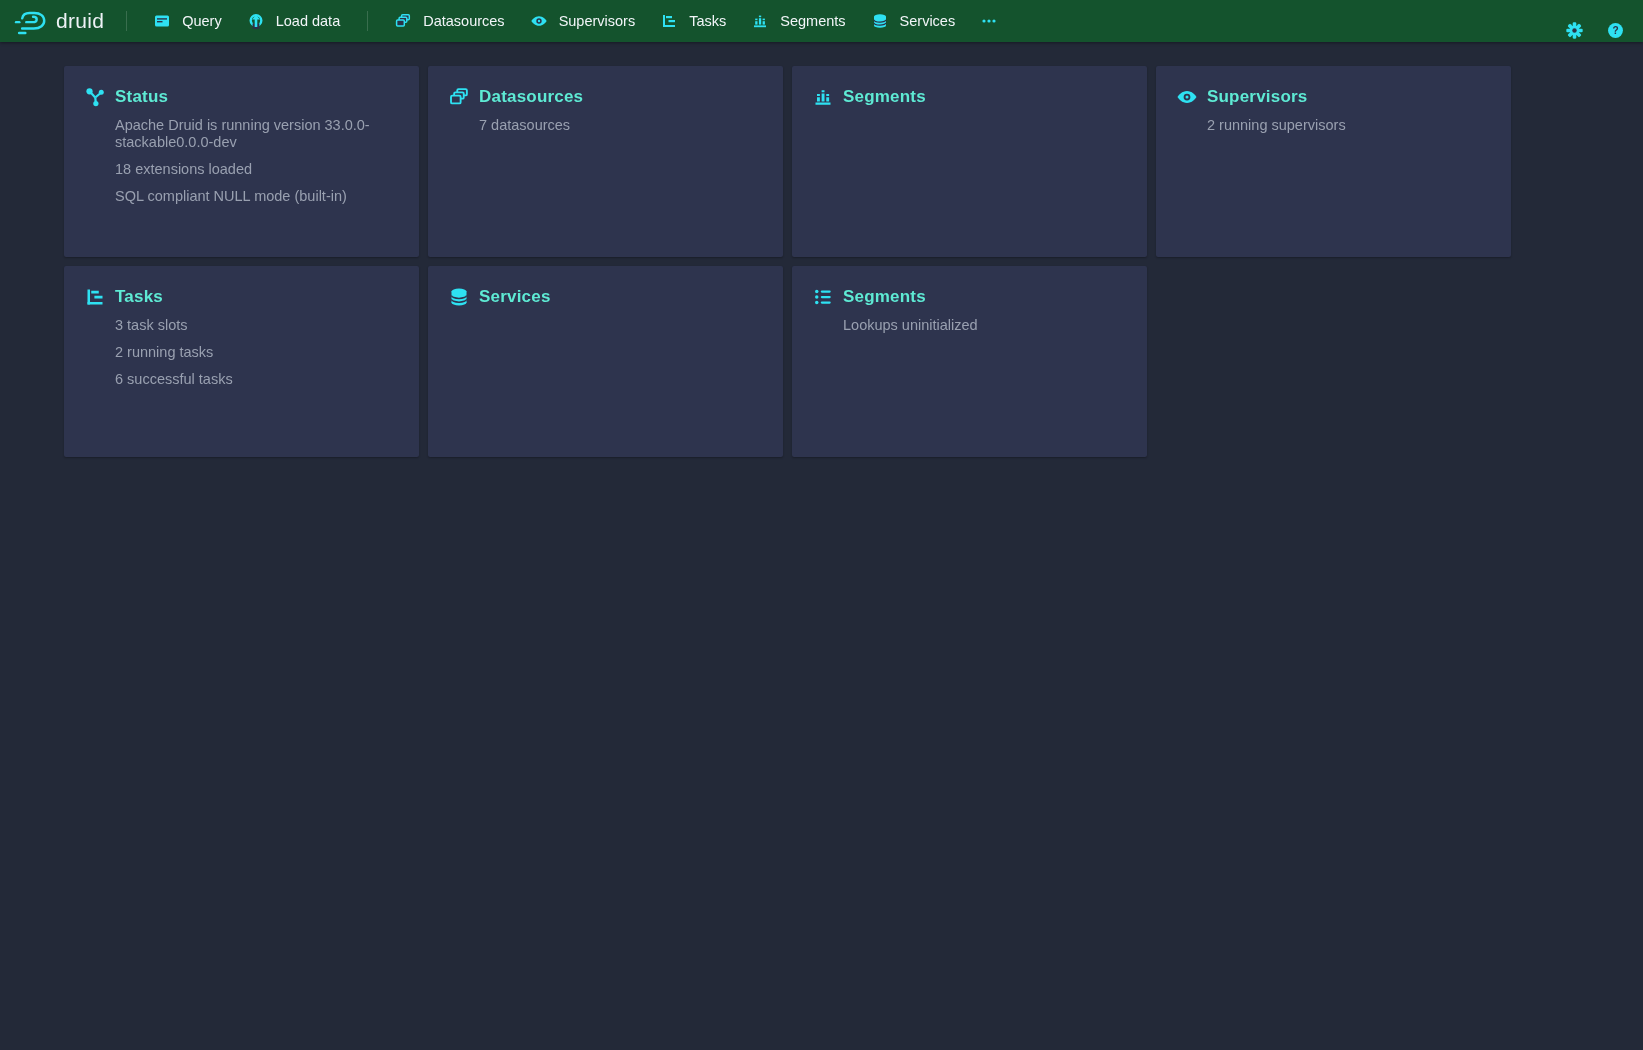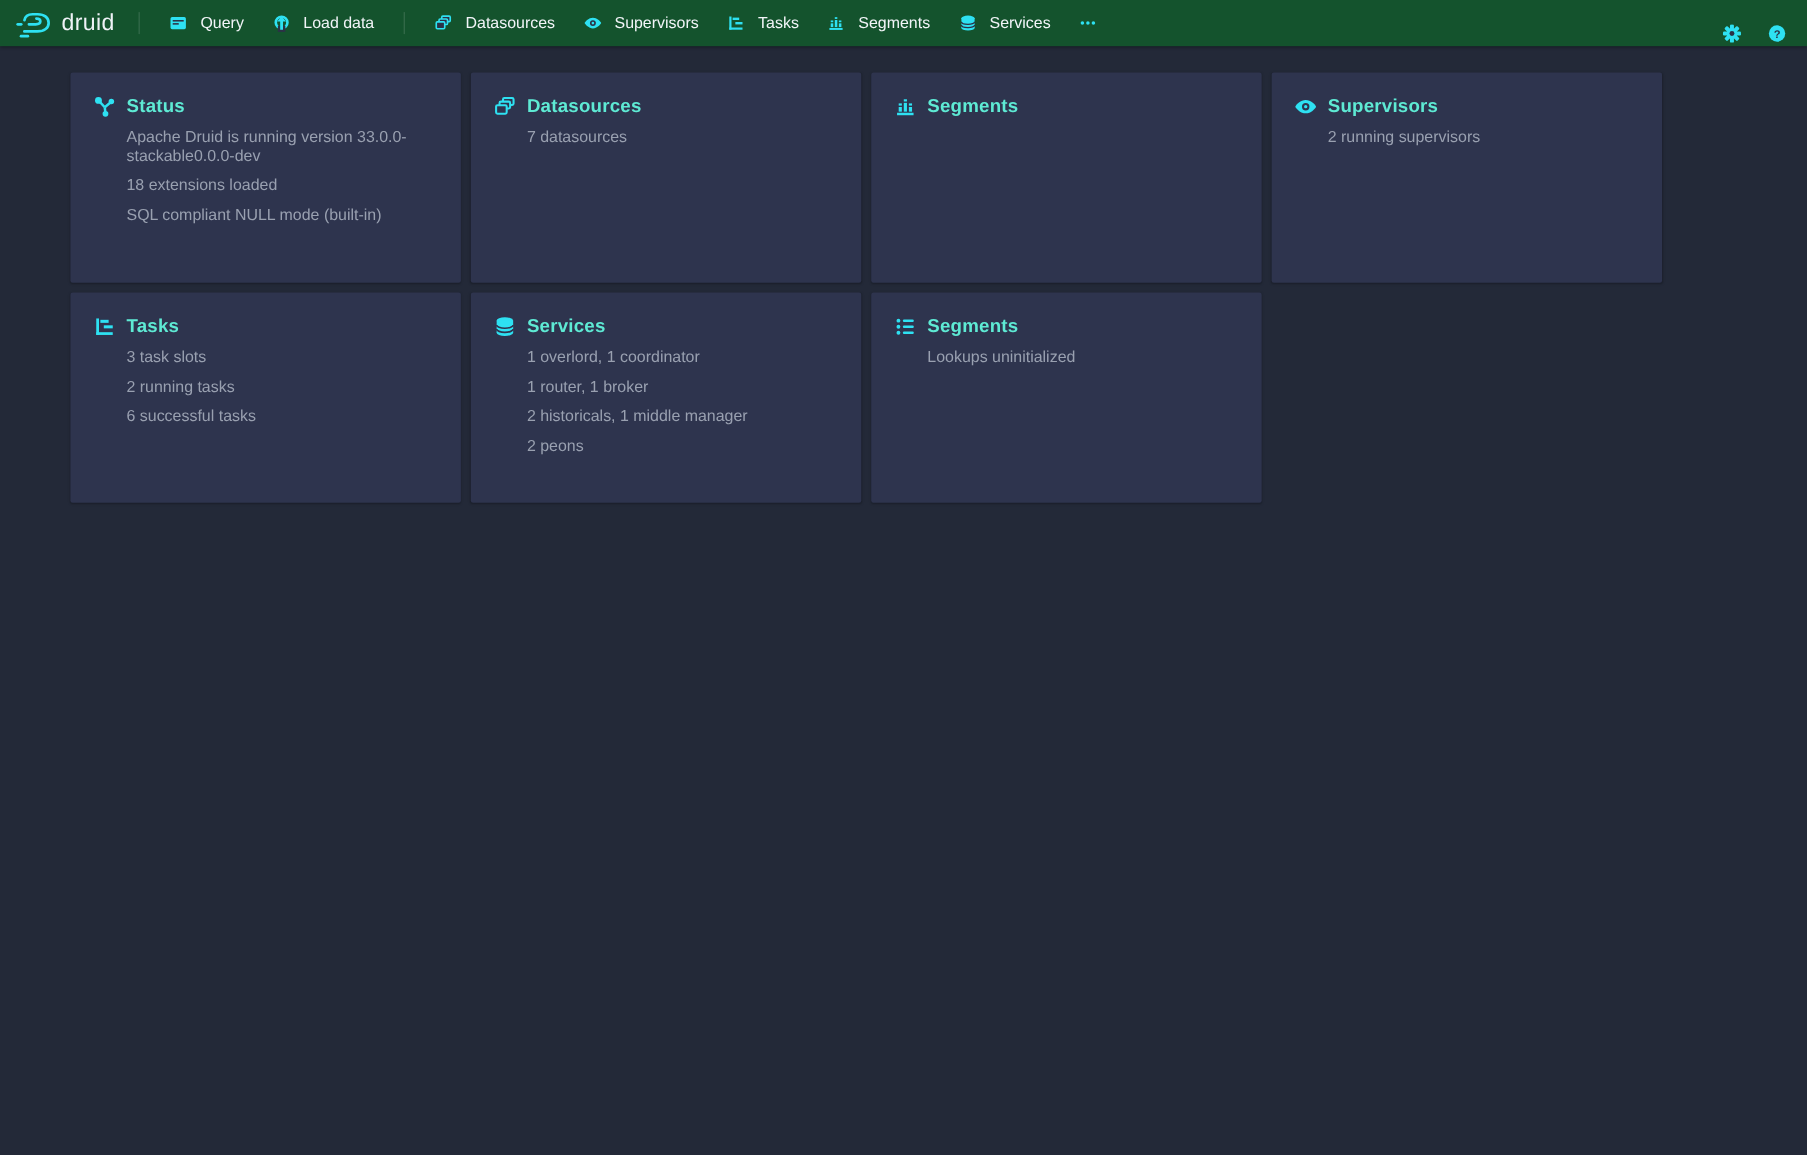--- a/index.html
+++ b/index.html
@@ -277,26 +277,20 @@
     <div class="card-header">
       <svg class="icon20" viewBox="0 0 16 16">
         <ellipse cx="8" cy="3.6" rx="6" ry="2.4" fill="currentColor"></ellipse>
         <rect x="2" y="3.6" width="12" height="8.8" fill="currentColor"></rect>
         <ellipse cx="8" cy="12.4" rx="6" ry="2.4" fill="currentColor"></ellipse>
         <path d="M2 6.7 a6 2.4 0 0 0 12 0" fill="none" class="groove" stroke-width="1.2"></path>
         <path d="M2 9.7 a6 2.4 0 0 0 12 0" fill="none" class="groove" stroke-width="1.2"></path>
       </svg>
       <h2 class="card-title">Services</h2>
     </div>
-    <div class="card-body">
-      <a class="card-line">1 overlord, 1 coordinator</a>
-      <a class="card-line">1 router, 1 broker</a>
-      <a class="card-line">2 historicals, 1 middle manager</a>
-      <a class="card-line">2 peons</a>
-    </div>
   </div>
 
   <div class="card">
     <div class="card-header">
       <svg class="icon20" viewBox="0 0 16 16">
         <circle cx="3" cy="3.6" r="1.4" fill="currentColor"></circle>
         <rect x="6.2" y="2.7" width="8" height="1.8" rx="0.9" fill="currentColor"></rect>
         <circle cx="3" cy="8" r="1.4" fill="currentColor"></circle>
         <rect x="6.2" y="7.1" width="8" height="1.8" rx="0.9" fill="currentColor"></rect>
         <circle cx="3" cy="12.4" r="1.4" fill="currentColor"></circle>

